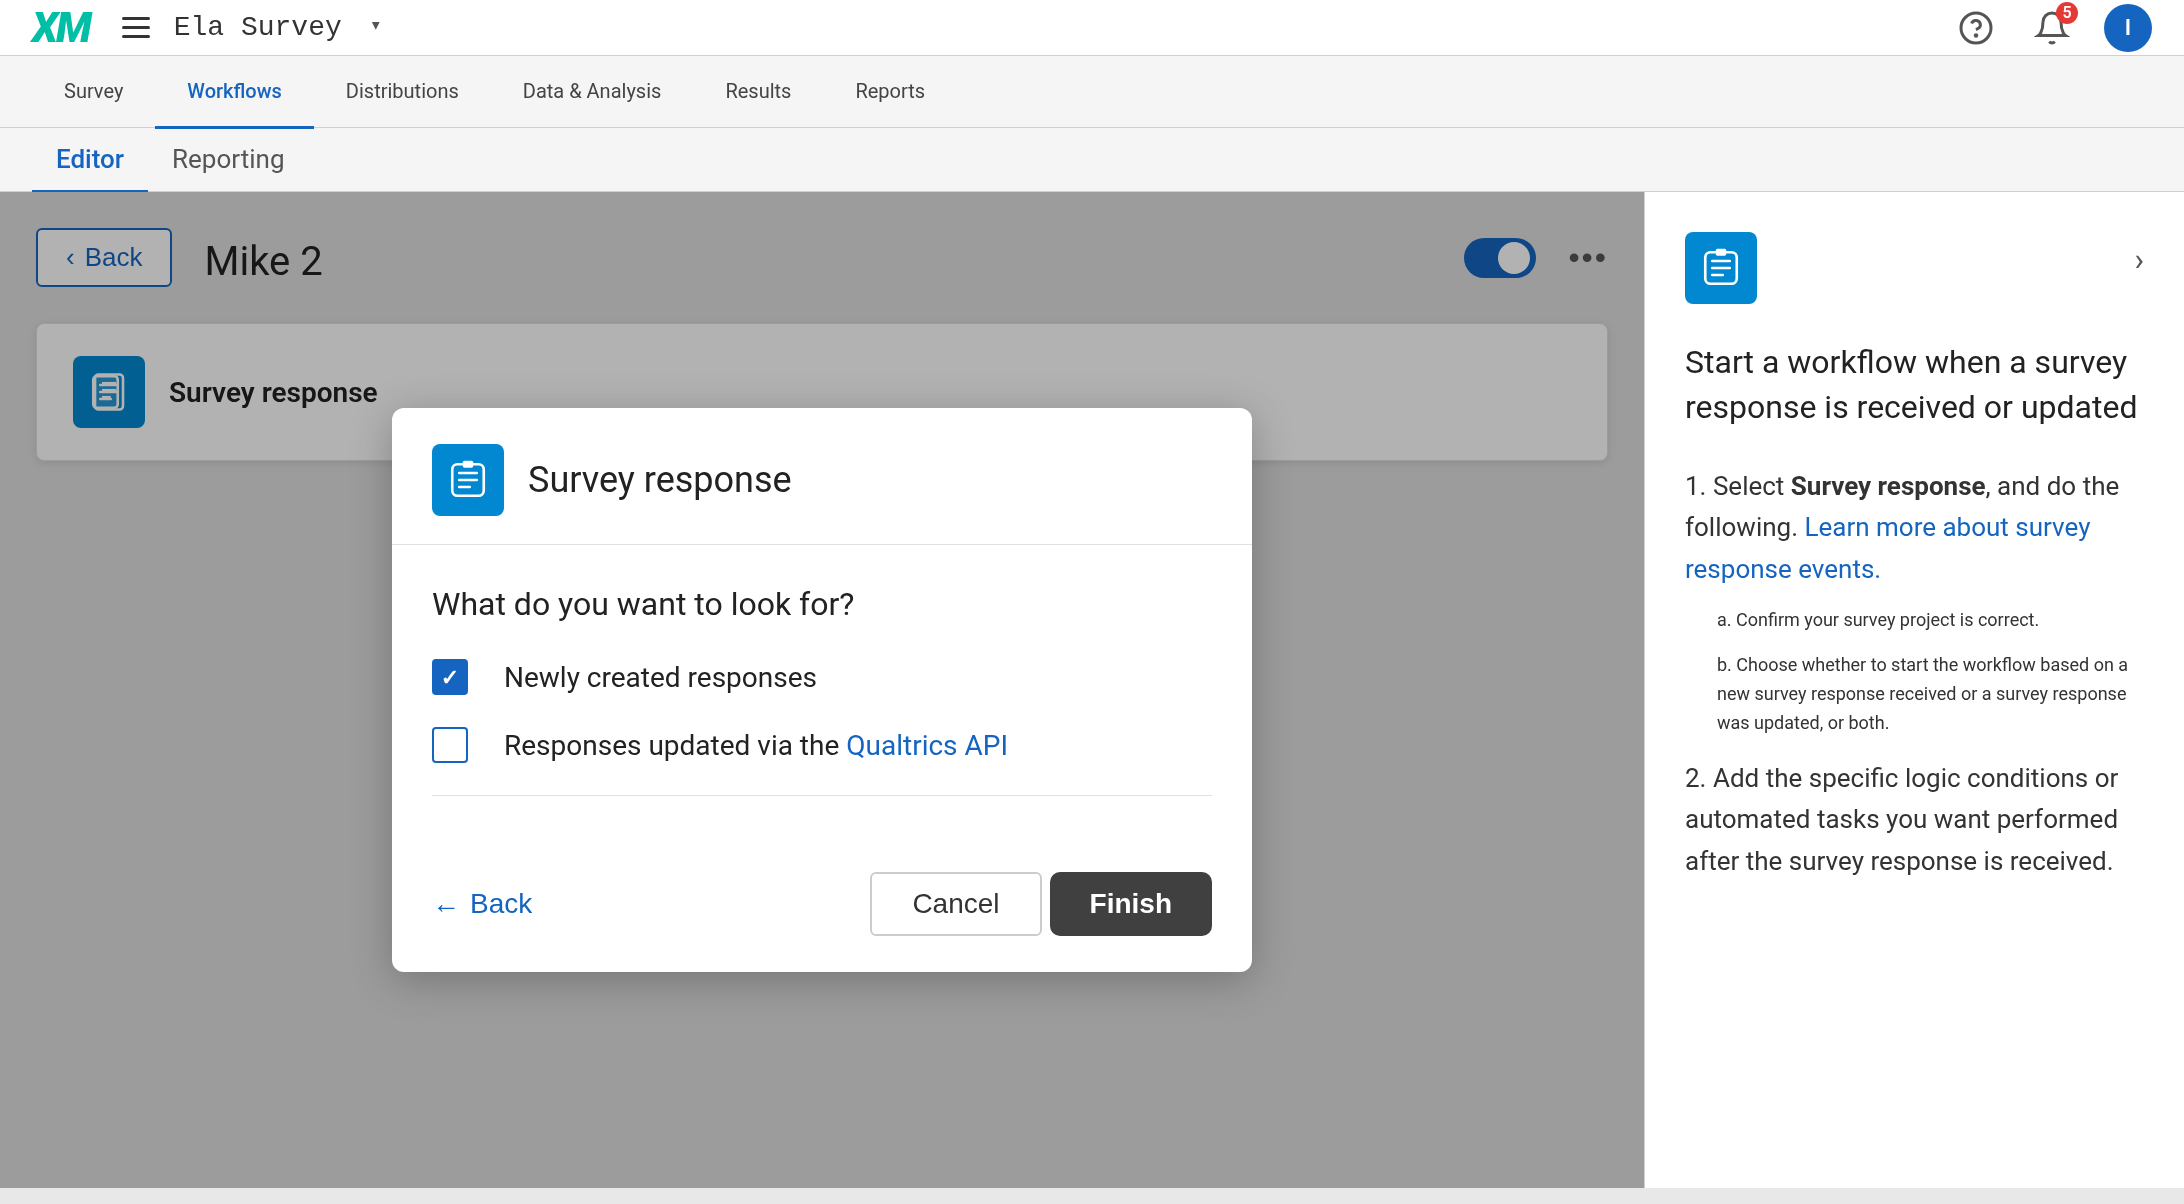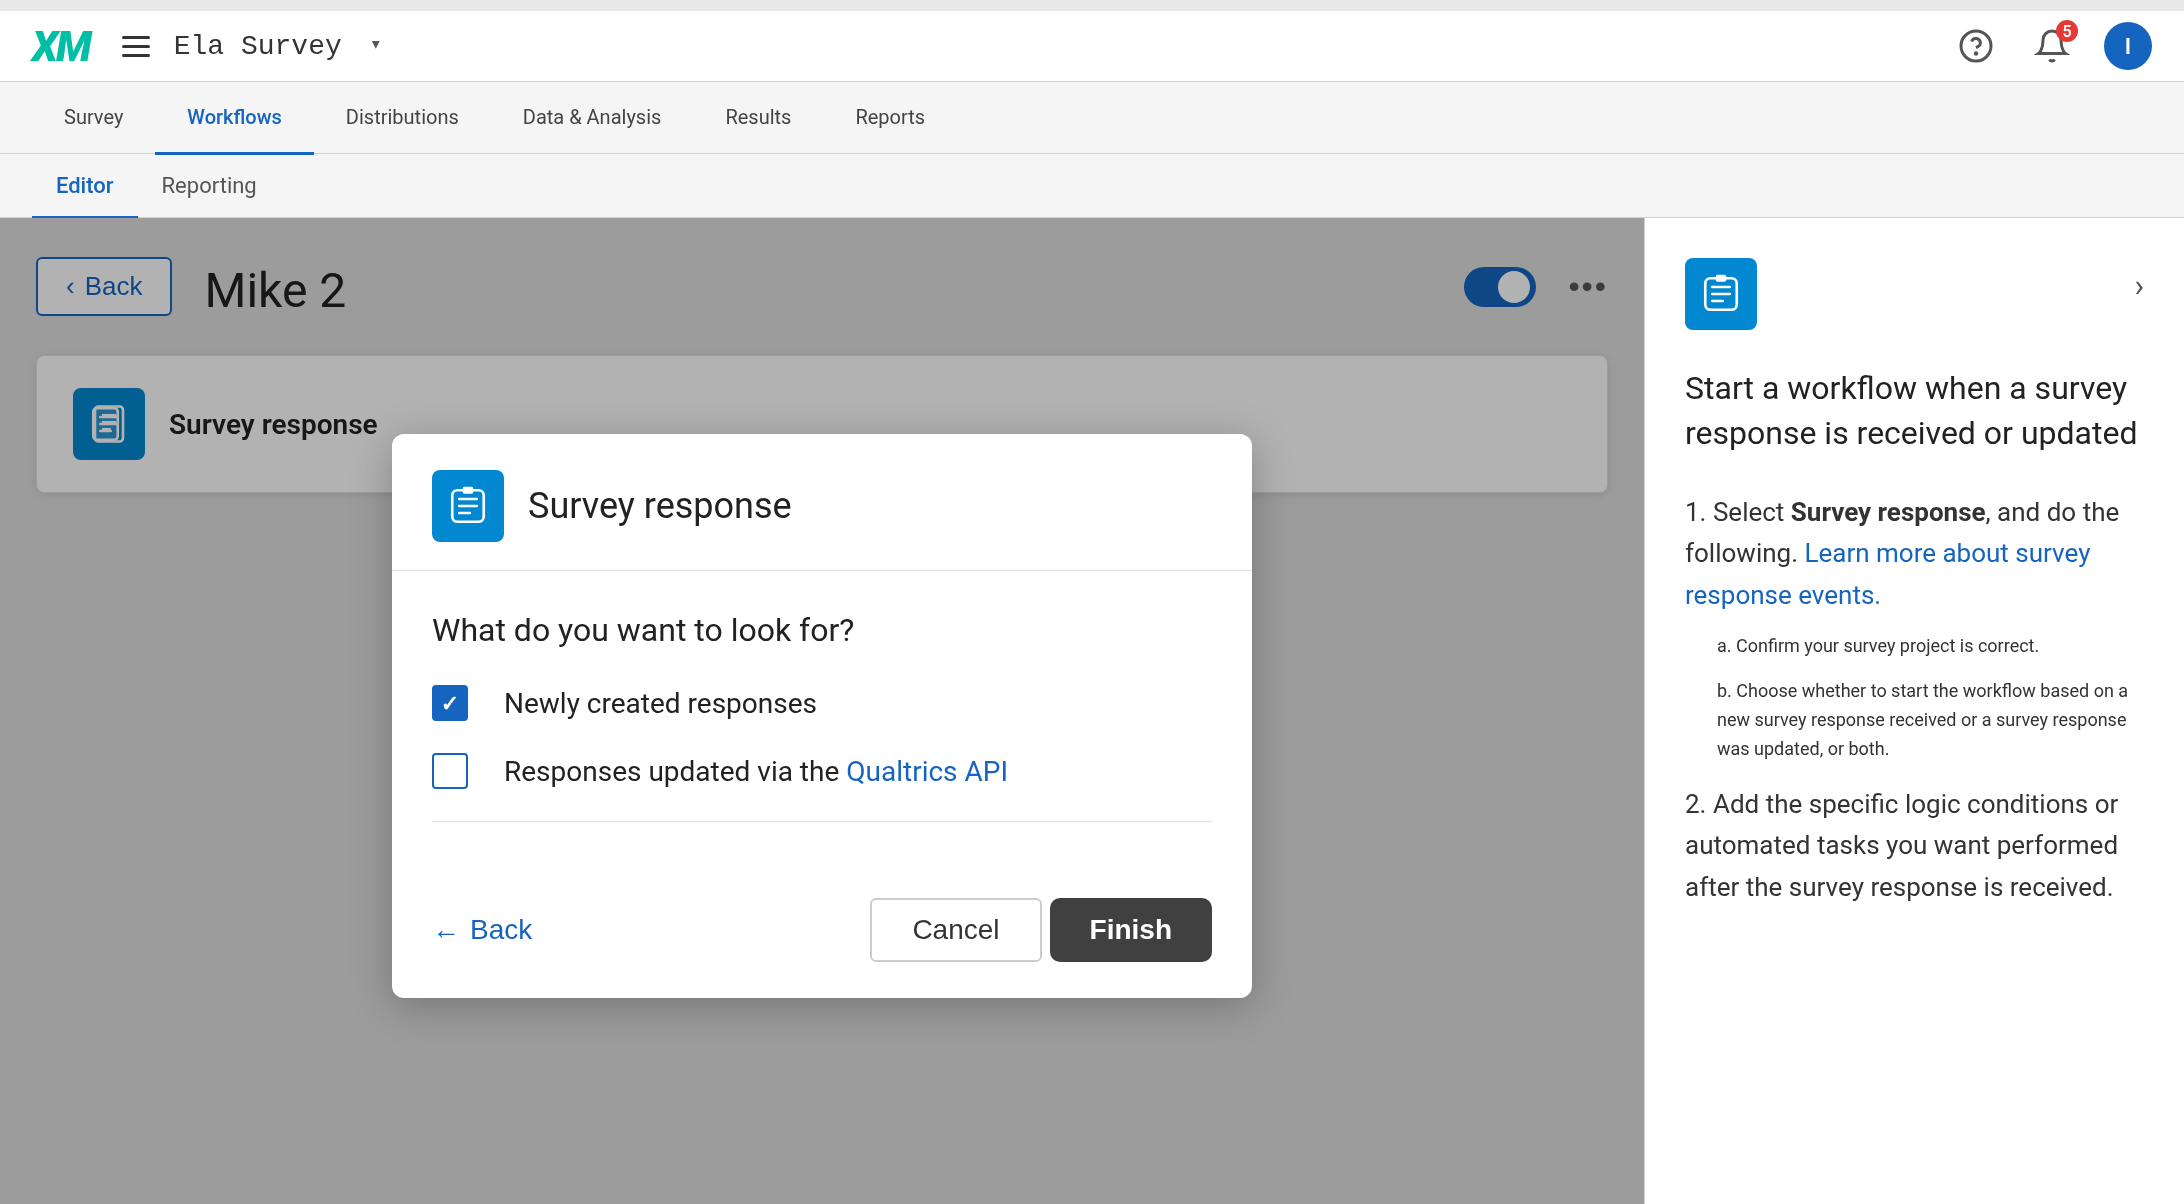--- a/index.html
+++ b/index.html
@@ -3,26 +3,25 @@
   <meta charset="utf-8">
   <style>
     * { box-sizing: border-box; margin: 0; padding: 0; }
     body { font-family: -apple-system, BlinkMacSystemFont, 'Segoe UI', Roboto, sans-serif; background: #e8e8e8; width: 2184px; height: 1204px; overflow: hidden; font-size: 28px; }
 
     
     .top-bar {
       display: flex;
       align-items: center;
       background: #ffffff;
-      height: 71px;
+      height: 56px;
       padding: 0 32px;
       border-bottom: 1px solid #d0d0d0;
       position: relative;
       z-index: 10;
-      margin-top: 11px;
     }
     .xm-logo {
       display: flex;
       align-items: center;
       margin-right: 32px;
     }
     .hamburger-btn {
       background: none;
       border: none;
       cursor: pointer;
@@ -140,21 +139,21 @@
       height: 64px;
       padding: 0 32px;
       border-bottom: 1px solid #d0d0d0;
       gap: 0;
     }
     .sub-nav-item {
       padding: 0 24px;
       height: 64px;
       display: flex;
       align-items: center;
-      font-size: 22px;
+      font-size: 26px;
       color: #555;
       cursor: pointer;
       border-bottom: 3px solid transparent;
       position: relative;
       top: 1px;
     }
     .sub-nav-item.active {
       color: #1565c0;
       border-bottom: 3px solid #1565c0;
       font-weight: 500;
@@ -187,21 +186,21 @@
       color: #1565c0;
       padding: 12px 28px;
       border-radius: 6px;
       font-size: 26px;
       cursor: pointer;
       display: flex;
       align-items: center;
       gap: 10px;
     }
     .workflow-title {
-      font-size: 48px;
+      font-size: 40px;
       font-weight: 400;
       color: #222;
       flex: 1;
       margin-top: 8px;
     }
     .toggle-switch {
       width: 72px;
       height: 40px;
       background: #1565c0;
       border-radius: 20px;

